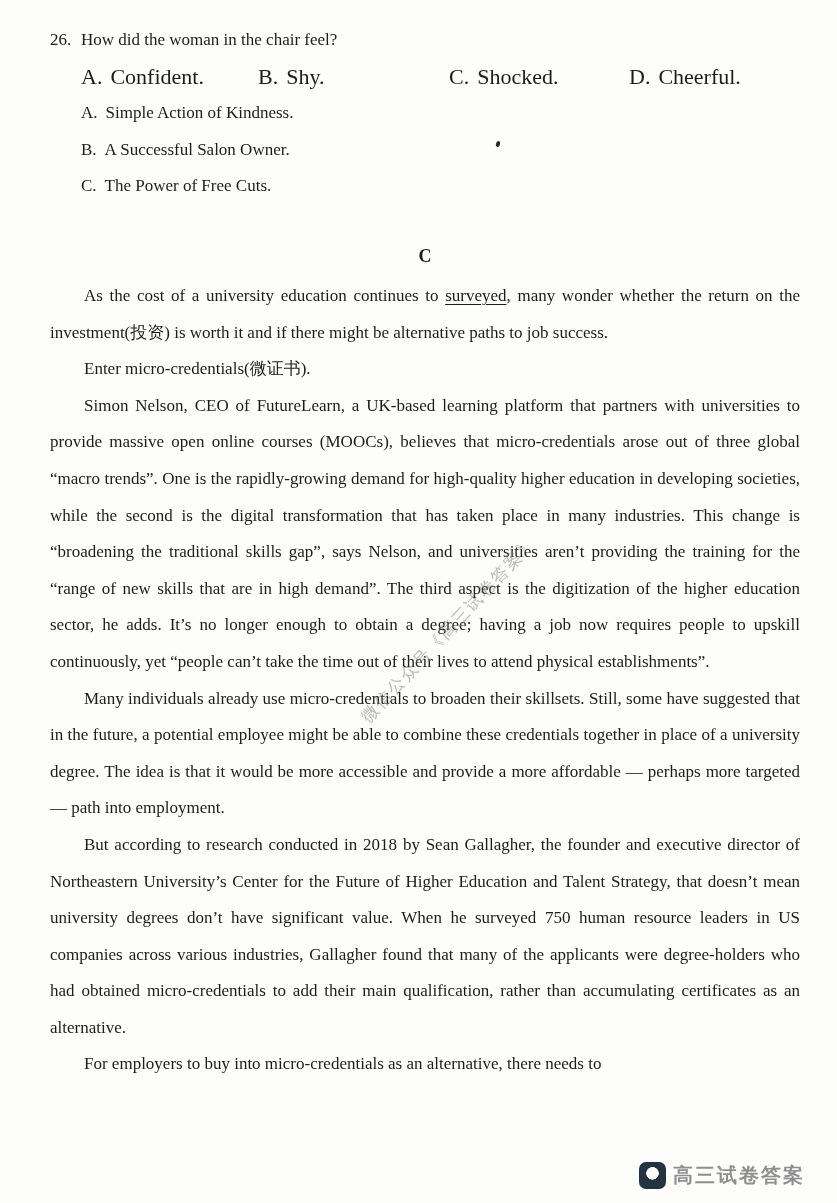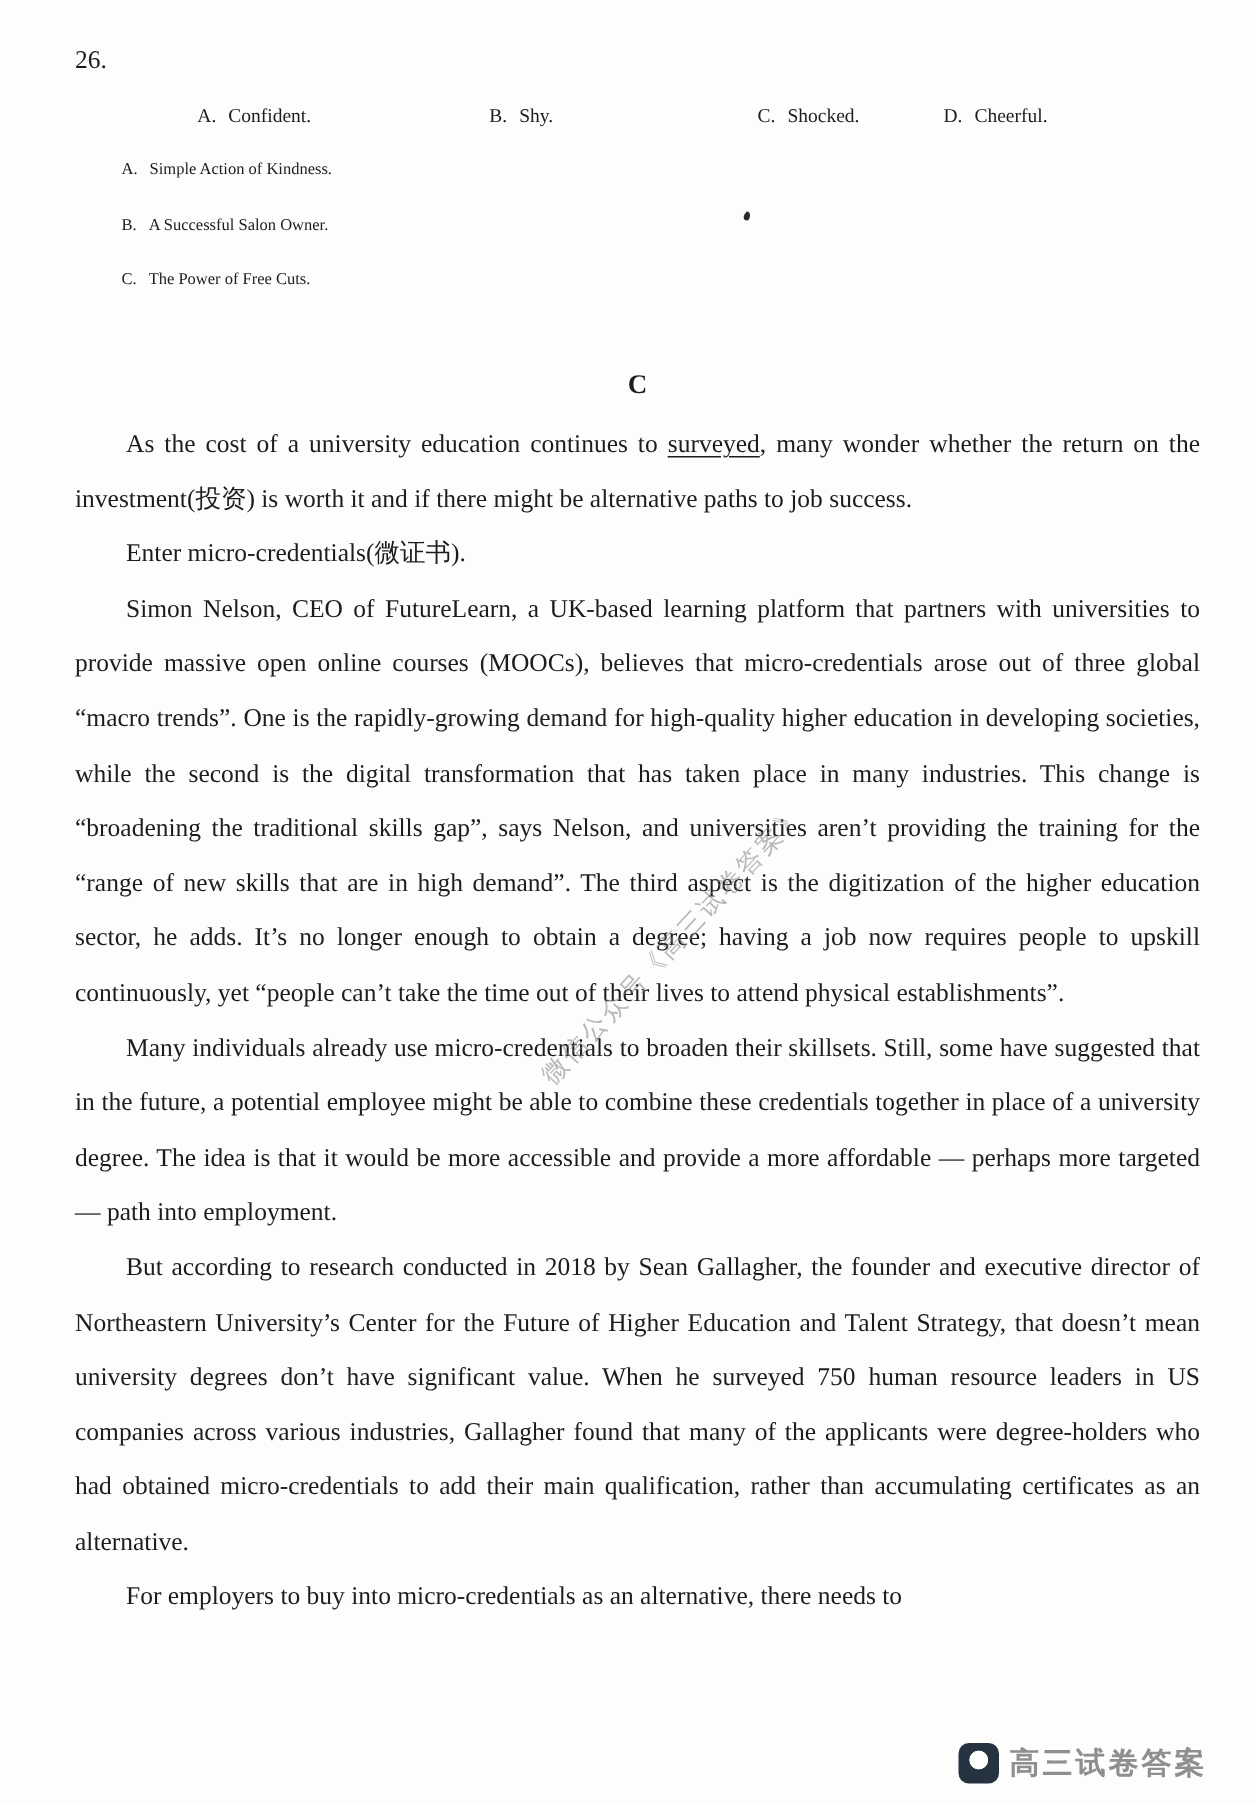--- a/index.html
+++ b/index.html
@@ -17,30 +17,29 @@
     height: 1203px;
     padding: 22px 37px 0 50px;
   }
 
   
   .q-line { display: flex; font-size: 17px; line-height: 36.5px; }
   .q-num  { flex: 0 0 31px; }
   .options-row {
     display: flex;
     padding-left: 31px;
-    font-size: 13px;
+    font-size: 22px;
     line-height: 36.5px;
-    text-align: center;
   }
   .options-row .option:nth-child(1) { width: 177px; }
   .options-row .option:nth-child(2) { width: 179px; }
   .options-row .option:nth-child(3) { width: 180px; margin-left: 12px; }
   .opt-label { margin-right: 8px; }
   .options-stack { padding-left: 31px; }
-  .options-stack .option { display: block; font-size: 11px; line-height: 36.5px; }
+  .options-stack .option { display: block; font-size: 17px; line-height: 36.5px; }
 
   
   .section-heading {
     text-align: center;
     font-size: 18px;
     font-weight: bold;
     line-height: 36.5px;
     margin-top: 33px;
     margin-bottom: 4px;
   }
@@ -104,20 +103,21 @@
 </head>
 <body>
 
 <div class="page">
 
   <section class="questions">
 
     <div class="question">
       <div class="q-line">
         <span class="q-num">26.</span>
+        <span class="q-text">How did the woman in the chair feel?</span>
       </div>
       <div class="options-row">
         <span class="option">
           <span class="opt-label">A.</span><span class="opt-text">Confident.</span>
         </span>
         <span class="option">
           <span class="opt-label">B.</span><span class="opt-text">Shy.</span>
         </span>
         <span class="option">
           <span class="opt-label">C.</span><span class="opt-text">Shocked.</span>

